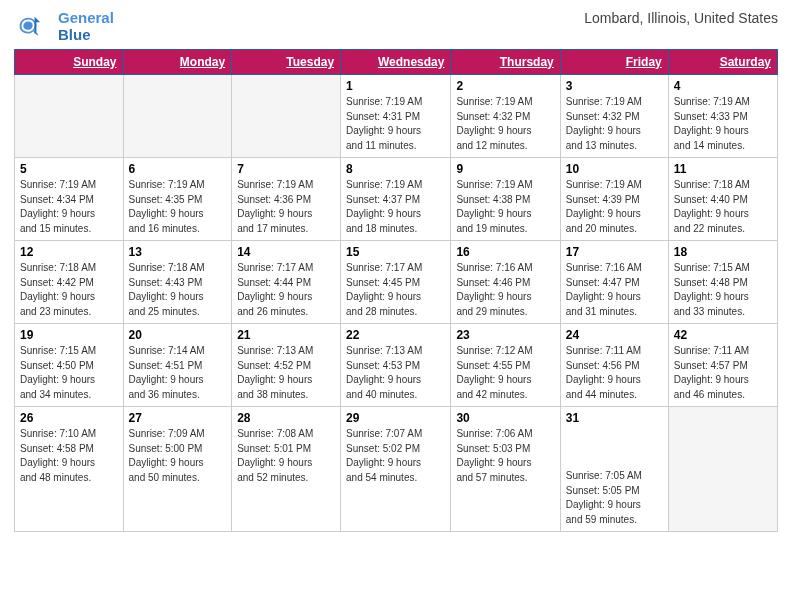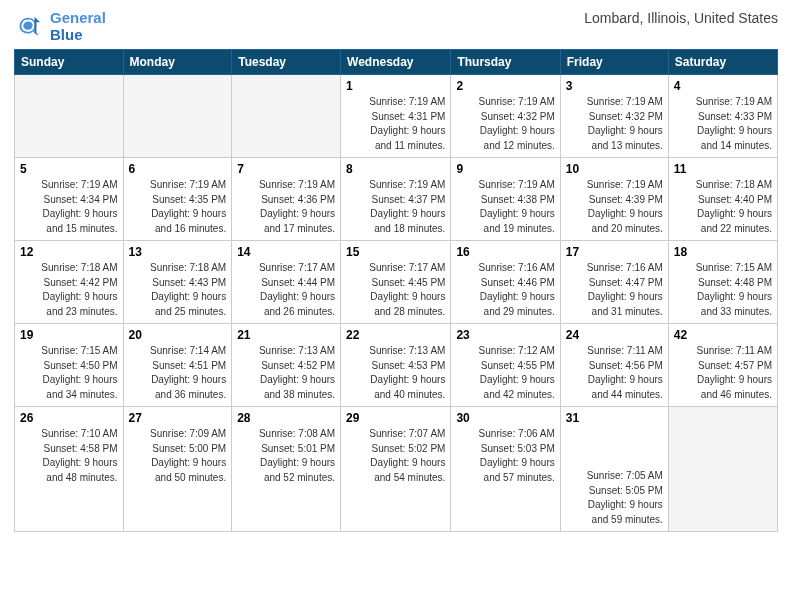--- a/index.html
+++ b/index.html
@@ -18,21 +18,21 @@
     }
     .header {
       display: flex;
       justify-content: space-between;
       align-items: flex-start;
       margin-bottom: 6px;
     }
     .logo {
       display: flex;
       align-items: center;
-      gap: 8px;
+      gap: 16px;
     }
     .logo-text {
       font-size: 15px;
       font-weight: bold;
       color: #1a1a2e;
       line-height: 1.1;
     }
     .logo-text span {
       color: #4a90d9;
     }
@@ -51,27 +51,28 @@
     .location {
       font-size: 14px;
       color: #444;
     }
     .calendar {
       width: 100%;
       border-collapse: collapse;
       border: 1px solid #ccc;
     }
     .calendar th {
-      background: #0c4a6e;
+      background: #be185d;
       color: #fff;
       font-size: 12px;
       font-weight: bold;
-      text-align: left;
+      text-align: right;
       padding: 5px 6px;
       border: 1px solid #2060a0;
+      text-decoration: underline;
     }
     .calendar td {
       vertical-align: top;
       border: 1px solid #ccc;
       padding: 4px 5px;
       width: 113px;
       background: #fff;
       font-size: 10px;
       color: #333;
       height: 80px;
@@ -83,21 +84,20 @@
       font-size: 12px;
       font-weight: bold;
       color: #000;
       display: block;
       margin-bottom: 2px;
     }
     .day-info {
       font-size: 10px;
       color: #333;
       line-height: 1.45;
-      text-align: right;
     }
     tr.week-row td {
       height: 82px;
     }
   </style>
 </head>
 <body>
 
 <div class="page">
   <div class="header">

